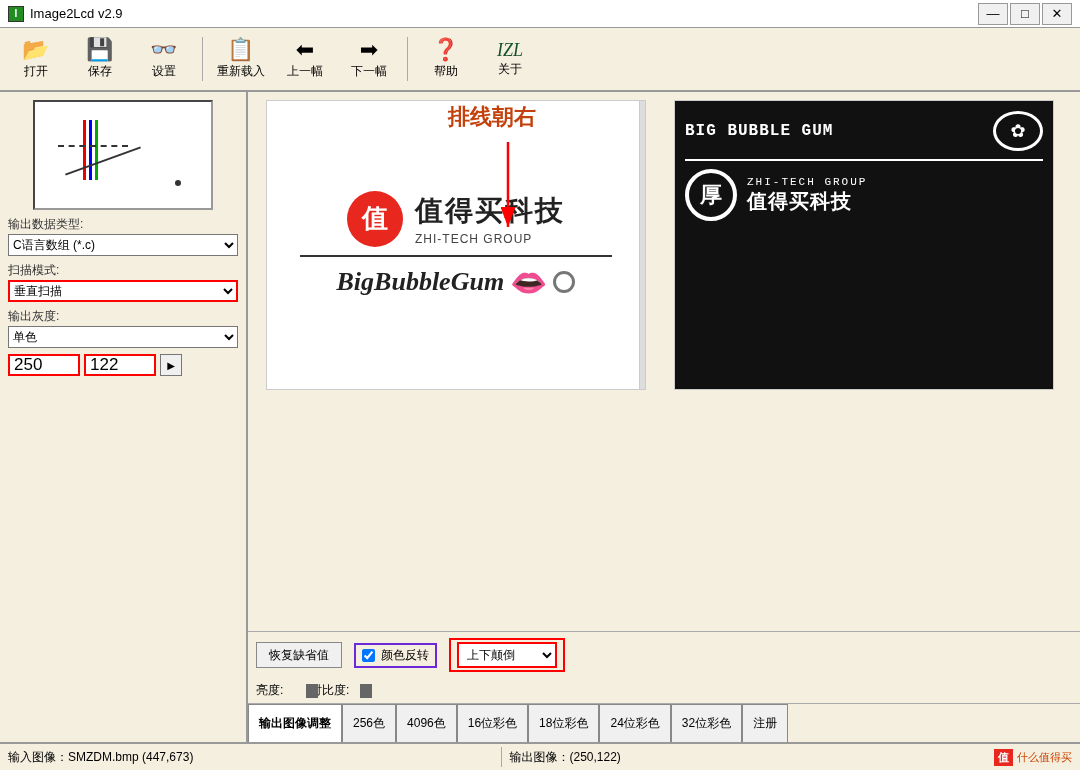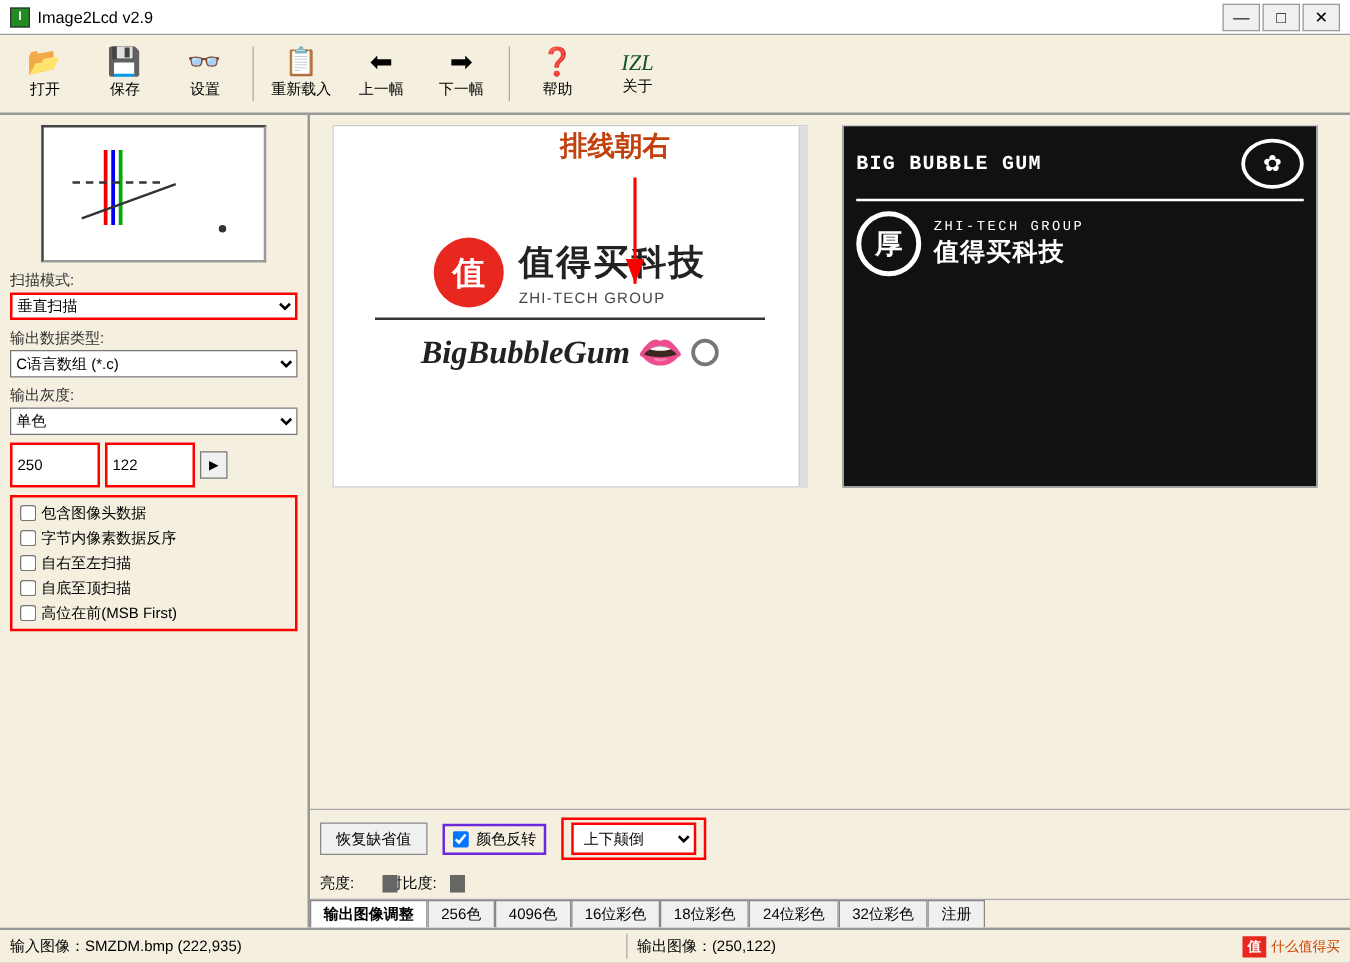--- a/index.html
+++ b/index.html
@@ -121,23 +121,23 @@
       border: 1px solid #777;
       background: white;
     }
     .field-row {
       display: flex;
       gap: 4px;
       align-items: center;
     }
     .field-input {
       width: 72px;
-      height: 36px;
+      height: 22px;
       border: 1px solid #777;
-      font-size: 12px;
+      font-size: 17px;
       padding: 0 4px;
       background: white;
     }
     .field-input-red {
       border: 2px solid red !important;
     }
     .select-red {
       border: 2px solid red !important;
     }
     .small-btn {
@@ -265,21 +265,21 @@
     }
 
     
     .bottom-tabs {
       background: #f5efe0;
       border-top: 1px solid #aaa;
       display: flex;
       gap: 0;
     }
     .tab-btn {
-      height: 22px;
+      height: 38px;
       padding: 0 10px;
       background: #f0f0f0;
       border: 1px solid #888;
       border-bottom: none;
       font-size: 12px;
       cursor: pointer;
     }
     .tab-btn.active {
       background: white;
       font-weight: bold;
@@ -490,64 +490,42 @@
         <div class="preview-line-v"></div>
         <div class="preview-line-b"></div>
         <div class="preview-line-g"></div>
         <div class="preview-dashed"></div>
         <div class="preview-diagonal"></div>
         <div class="preview-dot"></div>
       </div>
     </div>
 
     <div>
+      <div class="field-label">输出数据类型:</div>
+      <select class="field-select"><option>C语言数组 (*.c)</option><option>二进制文件</option></select>
+    </div>
+
+    <div>
       <div class="field-label">扫描模式:</div>
       <select class="field-select select-red"><option>垂直扫描</option><option>水平扫描</option></select>
-    </div>
-
-    <div>
-      <div class="field-label">输出数据类型:</div>
-      <select class="field-select"><option>C语言数组 (*.c)</option><option>二进制文件</option></select>
     </div>
 
     <div>
       <div class="field-label">输出灰度:</div>
       <select class="field-select"><option>单色</option><option>4灰度</option><option>16灰度</option></select>
     </div>
 
     <div>
       <div class="field-row">
         <input class="field-input field-input-red" type="text" value="250" style="">
         <input class="field-input field-input-red" type="text" value="122" style="">
         <button class="small-btn">▶</button>
       </div>
     </div>
 
-    <div class="checkboxes-group">
-      <label class="checkbox-row">
-        <input type="checkbox" style="">
-        <span>包含图像头数据</span>
-      </label>
-      <label class="checkbox-row">
-        <input type="checkbox" style="">
-        <span>字节内像素数据反序</span>
-      </label>
-      <label class="checkbox-row">
-        <input type="checkbox" style="">
-        <span>自右至左扫描</span>
-      </label>
-      <label class="checkbox-row">
-        <input type="checkbox" style="">
-        <span>自底至顶扫描</span>
-      </label>
-      <label class="checkbox-row">
-        <input type="checkbox" style="">
-        <span>高位在前(MSB First)</span>
-      </label>
-    </div>
 
   </div>
 
   <div class="content-area">
 
     <div class="image-area" style="position:relative;">
 
       <div style="position:absolute; top:10px; left:200px; z-index:10; pointer-events:none;">
         <div style="color:#c2410c; font-size:22px; font-weight:bold; font-family:'SimHei','黑体',Arial;">排线朝右</div>
         <svg width="120" height="110" style="display:block;">
@@ -646,20 +624,20 @@
       <button class="tab-btn">24位彩色</button>
       <button class="tab-btn">32位彩色</button>
       <button class="tab-btn">注册</button>
     </div>
 
   </div>
 
 </div>
 
 <div class="status-bar">
-  <span class="status-left">输入图像：SMZDM.bmp (222,935)</span>
+  <span class="status-left">输入图像：SMZDM.bmp (447,673)</span>
   <div class="status-divider"></div>
   <span class="status-right">输出图像：(250,122)</span>
   <div class="status-logo">
     <span style="background:#e8271e;color:white;padding:1px 4px;font-size:11px;font-weight:bold;">值</span>
     <span>什么值得买</span>
   </div>
 </div>
 
 </body></html>

